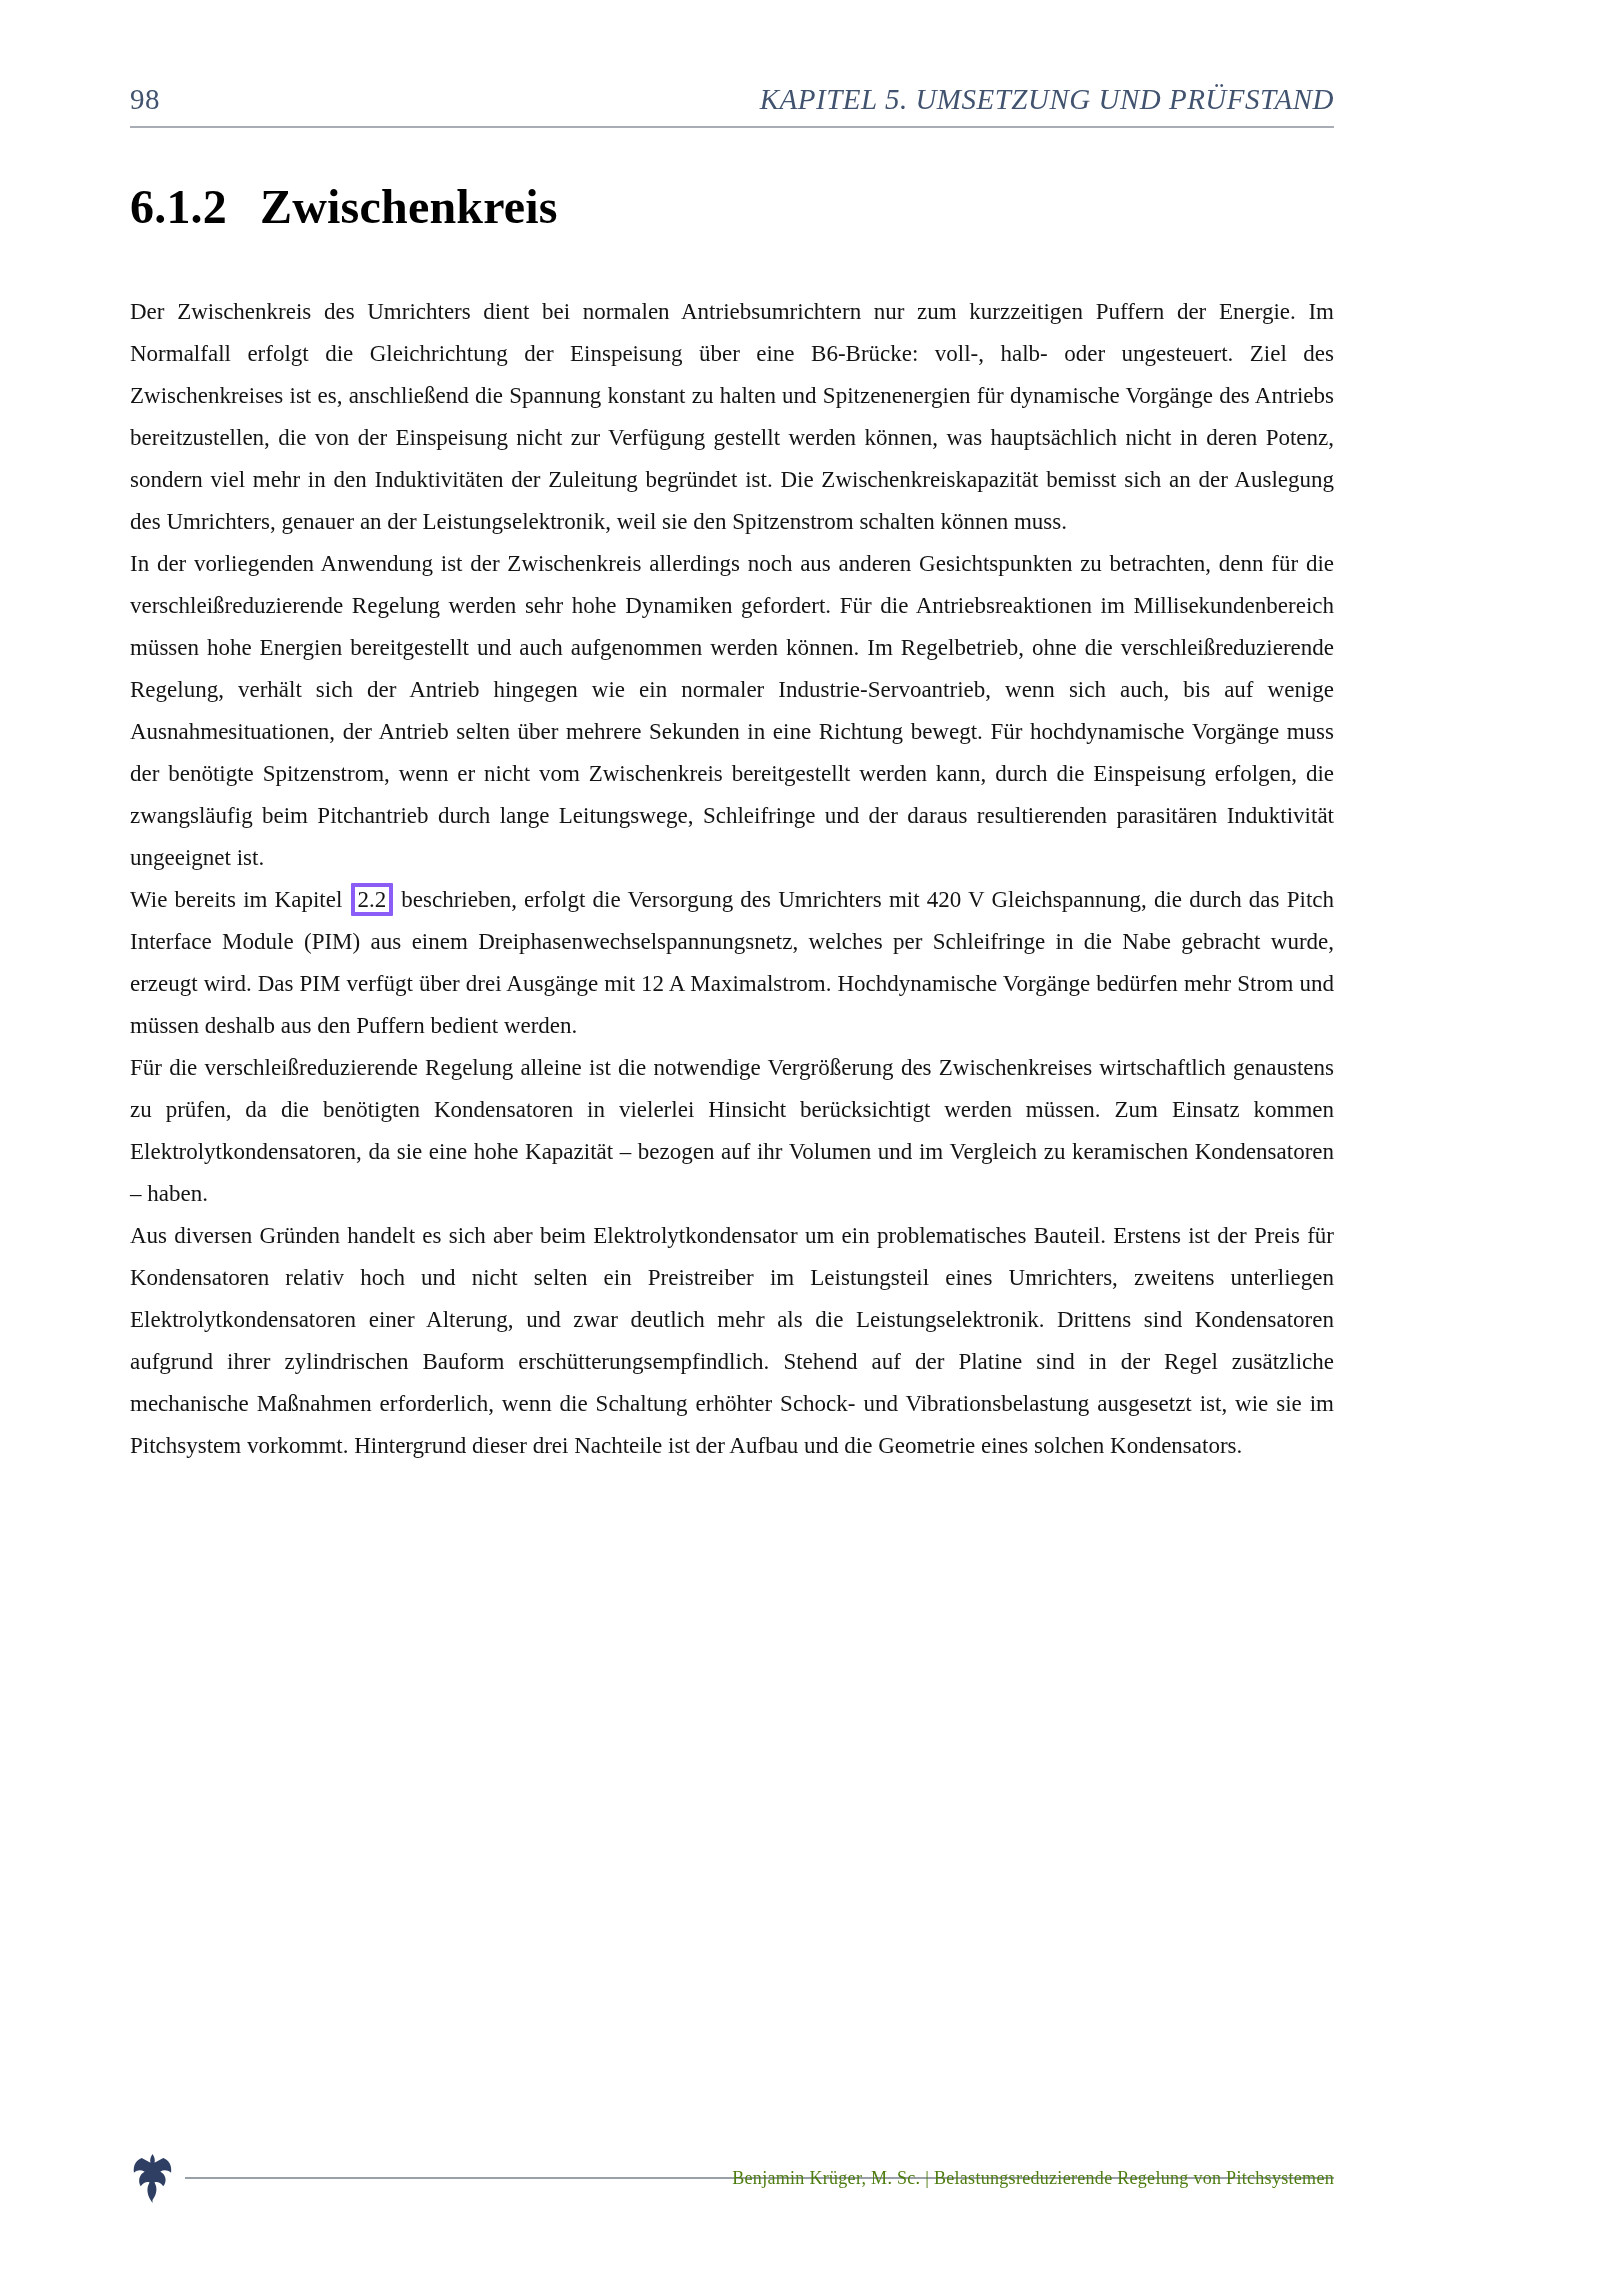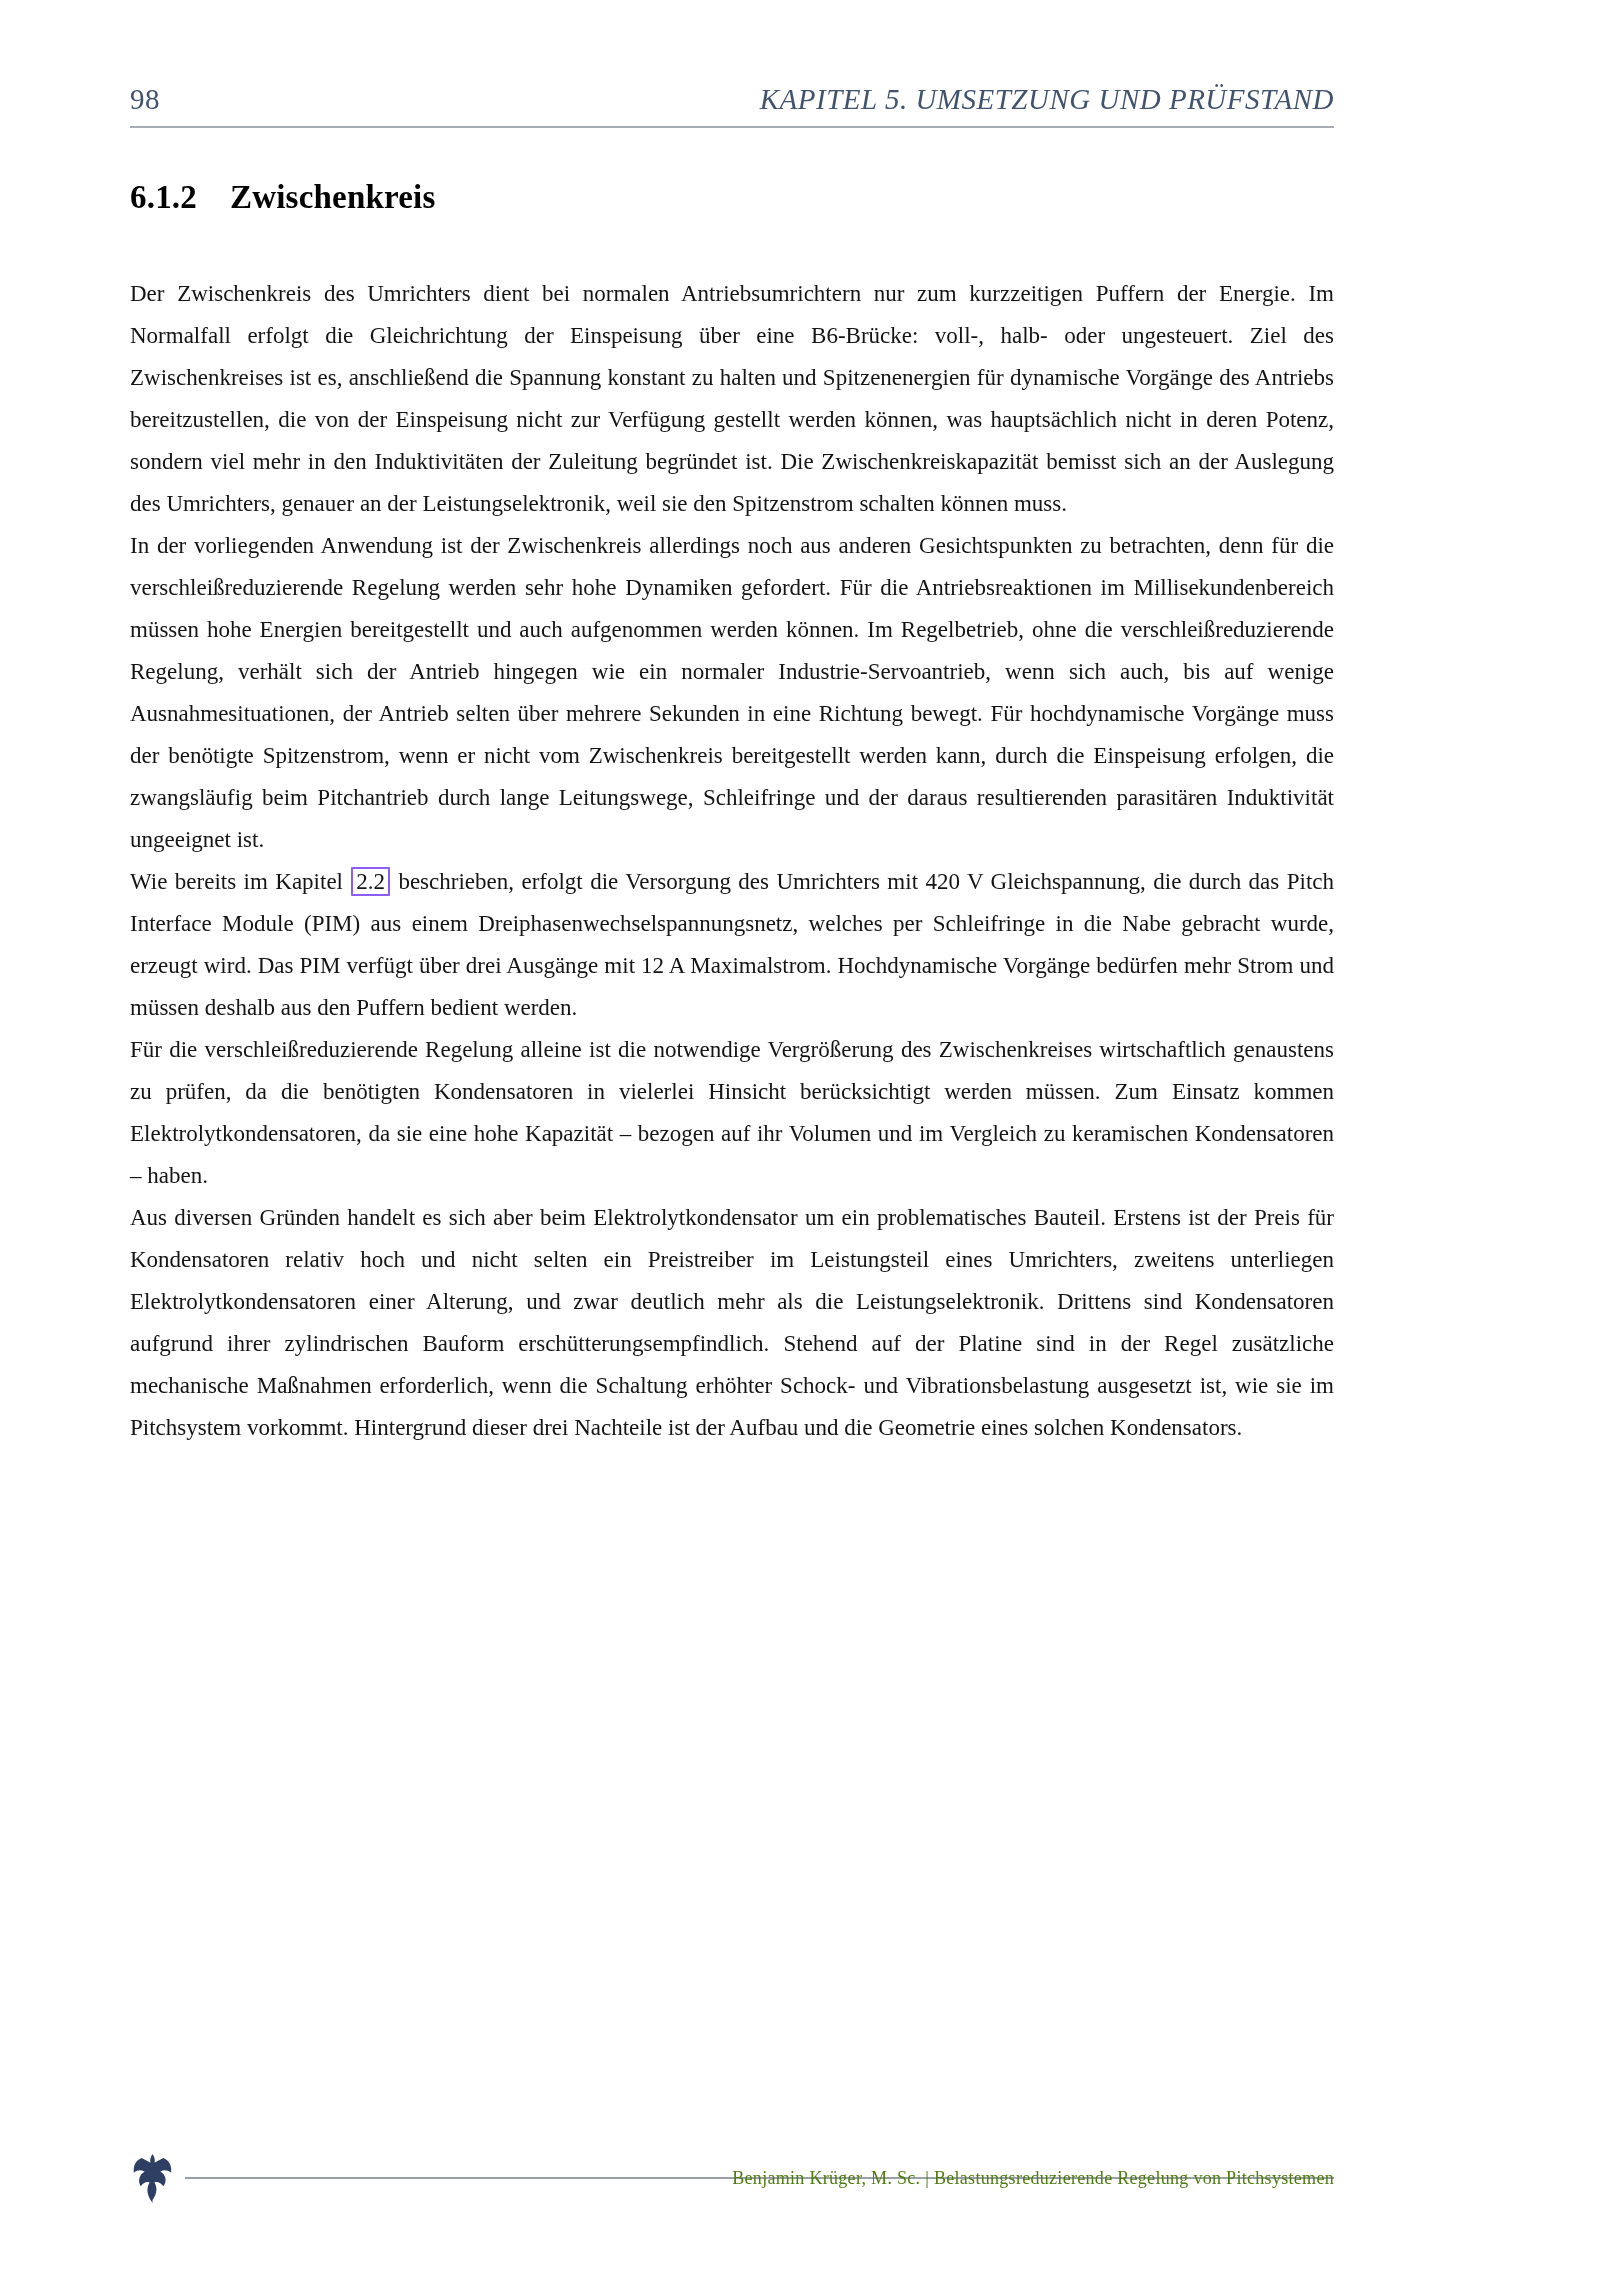--- a/index.html
+++ b/index.html
@@ -35,21 +35,21 @@
     letter-spacing: 0.5px;
   }
   .header-rule {
     margin-top: 9.8px;
     height: 2px;
     background: #a8adb5;
   }
   
   .section-heading {
     margin: 51px 0 57px 0;
-    font-size: 33px;
+    font-size: 48px;
     font-weight: bold;
     color: #000000;
     letter-spacing: 0.2px;
   }
   .section-heading .section-number {
     margin-right: 33px;
   }
   
   .body-text {
     font-size: 23px;
@@ -58,21 +58,21 @@
     hyphens: auto;
     -webkit-hyphens: auto;
   }
   .body-text p {
     margin: 0;
     padding: 0;
   }
   .ref-link {
     color: #141414;
     text-decoration: none;
-    border: 2px solid #8b5cf6;
+    border: 4px solid #8b5cf6;
     padding: 0 2.9px;
     margin: 0 1px;
     border-radius: 1px;
     cursor: pointer;
   }
   
   .page-footer {
     position: absolute;
     left: 130px;
     right: 130px;

